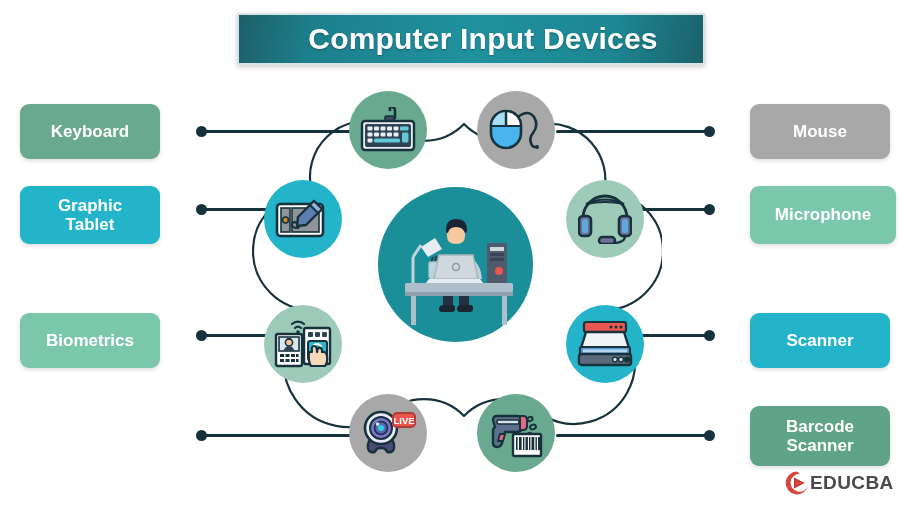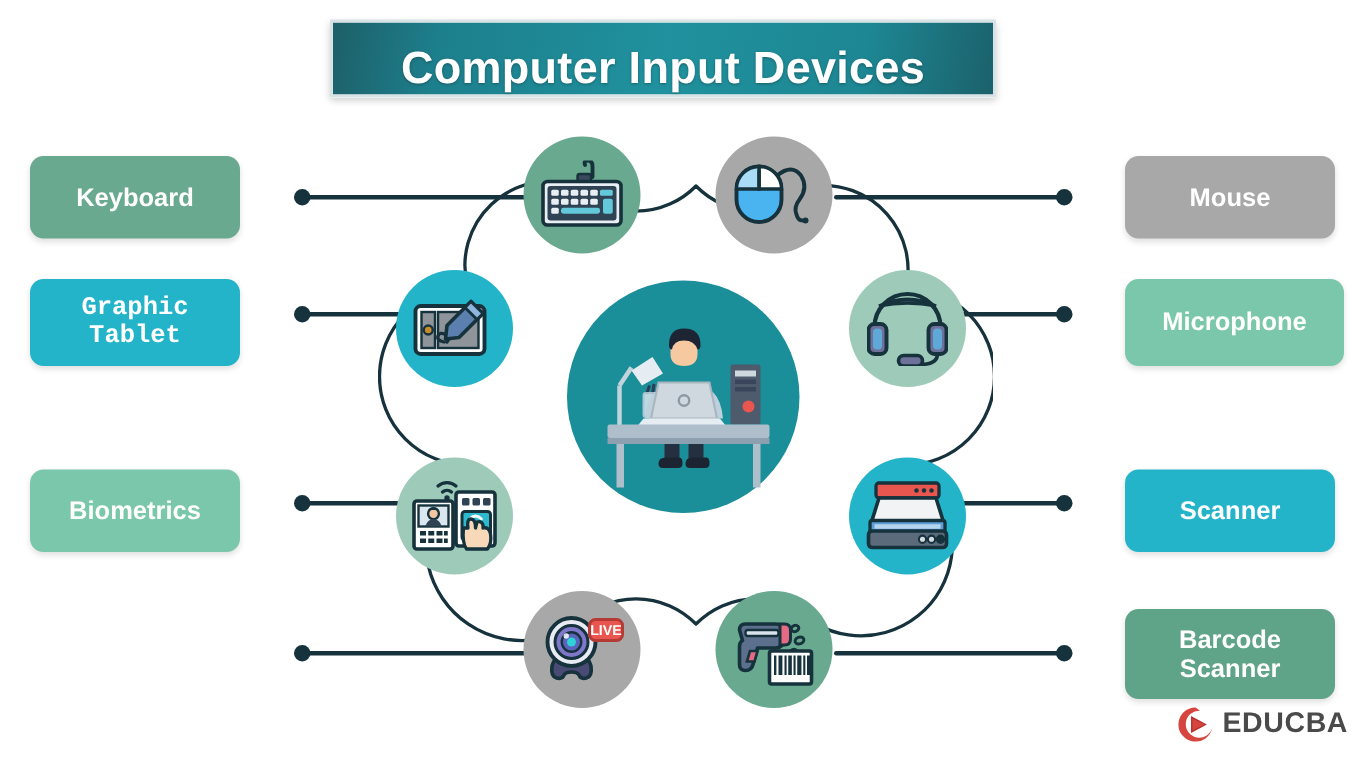--- a/index.html
+++ b/index.html
@@ -7,25 +7,25 @@
     width:912px;height:508px;
     background:#ffffff;
     font-family:"Liberation Sans", sans-serif;
     overflow:hidden;
     position:relative;
   }
   #stage{position:absolute;left:0;top:0;width:912px;height:508px;}
 
   
   .title-banner{
-    position:absolute;left:220px;top:13px;width:440px;height:48px;
+    position:absolute;left:237px;top:13px;width:440px;height:48px;
     background:linear-gradient(100deg,#1d5f68 0%,#1d7f8c 16%,#20919e 50%,#1d8793 80%,#1b616b 100%);
     border:2px solid #d7e3e5;
     box-shadow:0 2px 5px rgba(0,0,0,.20);
-    display:flex;align-items:flex-end;justify-content:center;
+    display:flex;align-items:center;justify-content:center;padding-left:24px;
   }
   .title-banner span{
     color:#ffffff;font-size:30px;font-weight:bold;letter-spacing:.2px;
     text-shadow:0 1px 2px rgba(0,0,0,.30);
     white-space:nowrap;
   }
 
   
   .pill{
     position:absolute;border-radius:9px;
@@ -50,21 +50,21 @@
 
   
   .center-circle{
     position:absolute;left:378px;top:187px;width:155px;height:155px;
     border-radius:50%;background:#1a8e99;
     display:flex;align-items:center;justify-content:center;
   }
   .petal-outline{position:absolute;left:252px;top:80px;width:410px;height:400px;pointer-events:none;}
 
   
-  .logo{position:absolute;left:784px;top:470px;display:flex;align-items:center;gap:5px;}
+  .logo{position:absolute;left:784px;top:470px;display:flex;align-items:center;}
   .logo-text{color:#4a4a4a;font-size:19px;font-weight:bold;letter-spacing:.4px;}
 </style>
 </head>
 <body>
 
 <div id="stage">
 
   <div class="title-banner">
     <span>Computer Input Devices</span>
   </div>
@@ -114,21 +114,21 @@
   <div class="conn" style="left:640px;top:334px;width:70px;"></div>
   <div class="dot" style="left:704px;top:330px;"></div>
 
   <div class="conn" style="left:556px;top:434px;width:154px;"></div>
   <div class="dot" style="left:704px;top:430px;"></div>
 
   <div class="pill" style="left:20px;top:104px;width:140px;height:55px;background:#69a98f;">
     <span>Keyboard</span>
   </div>
 
-  <div class="pill two-line" style="left:20px;top:186px;width:140px;height:58px;background:#24b4ca;flex-direction:column;font-family:Liberation Mono, monospace;">
+  <div class="pill two-line" style="left:20px;top:186px;width:140px;height:58px;background:#24b4ca;flex-direction:column;">
     <span>Graphic</span>
     <span>Tablet</span>
   </div>
 
   <div class="pill" style="left:20px;top:313px;width:140px;height:55px;background:#7ac7ab;">
     <span>Biometrics</span>
   </div>
 
 
   <div class="pill" style="left:750px;top:104px;width:140px;height:55px;background:#a8a8a8;">

